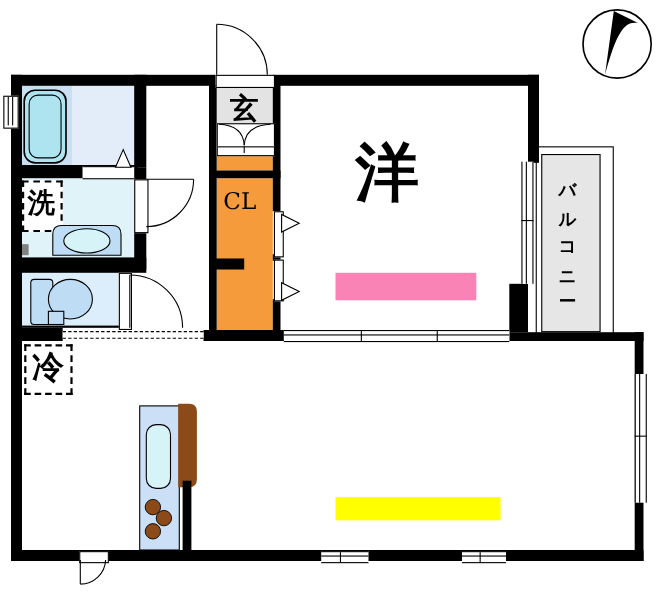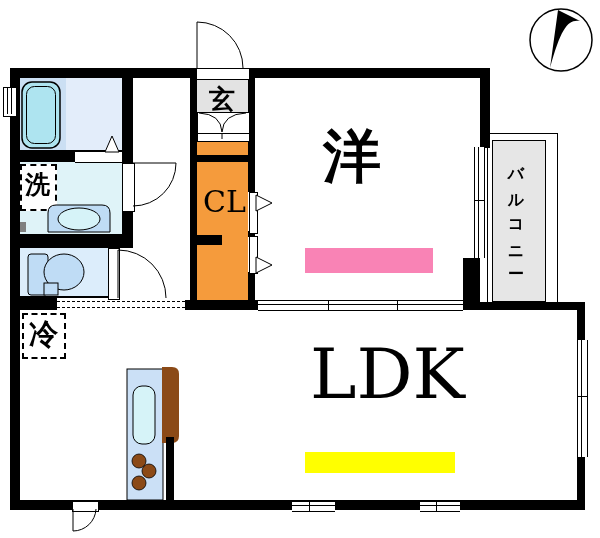--- a/index.html
+++ b/index.html
@@ -145,20 +145,19 @@
       <path d="M246,113 Q223,114 222,132"></path>
       <line x1="222" y1="133" x2="222" y2="139"></line>
     </g>
     <g>
       <circle cx="561" cy="40" r="31" fill="#fff" stroke="#000" stroke-width="1.5"></circle>
       <path d="M550,68 L558,10 L580,21 C568,19 561,28 550,68 Z" fill="#000"></path>
     </g>
   </svg>
 
   <div class="lbl" style="left:209px;top:86px;font-size:26px;font-weight:bold;">玄</div>
-  <div class="lbl" style="left:203px;top:187px;font-size:30px;text-align:center;">CL</div>
+  <div class="lbl" style="left:203px;top:173px;font-size:21px;text-align:center;">CL</div>
   <div class="lbl" style="left:323px;top:127px;font-size:58px;font-weight:bold;">洋</div>
-  <div class="lbl" style="left:310px;top:339px;font-size:70px;">LDK</div>
   <div class="lbl" style="left:25px;top:172px;font-size:25px;font-weight:bold;">洗</div>
   <div class="lbl" style="left:29px;top:320px;font-size:29px;font-weight:bold;">冷</div>
   <div class="lbl vert" style="left:508px;top:155px;font-size:16px;font-weight:bold;">バルコニー</div>
 
 </div>
 
 </body></html>

